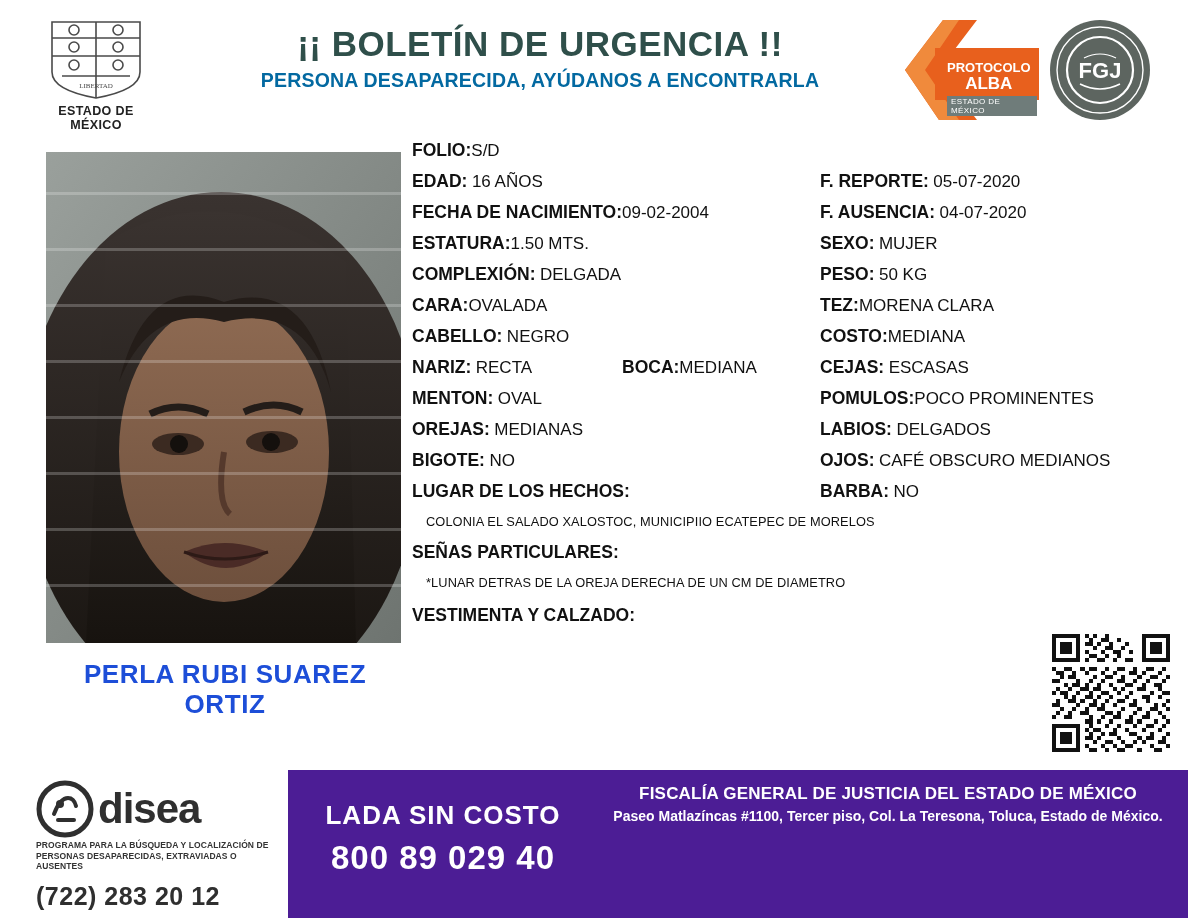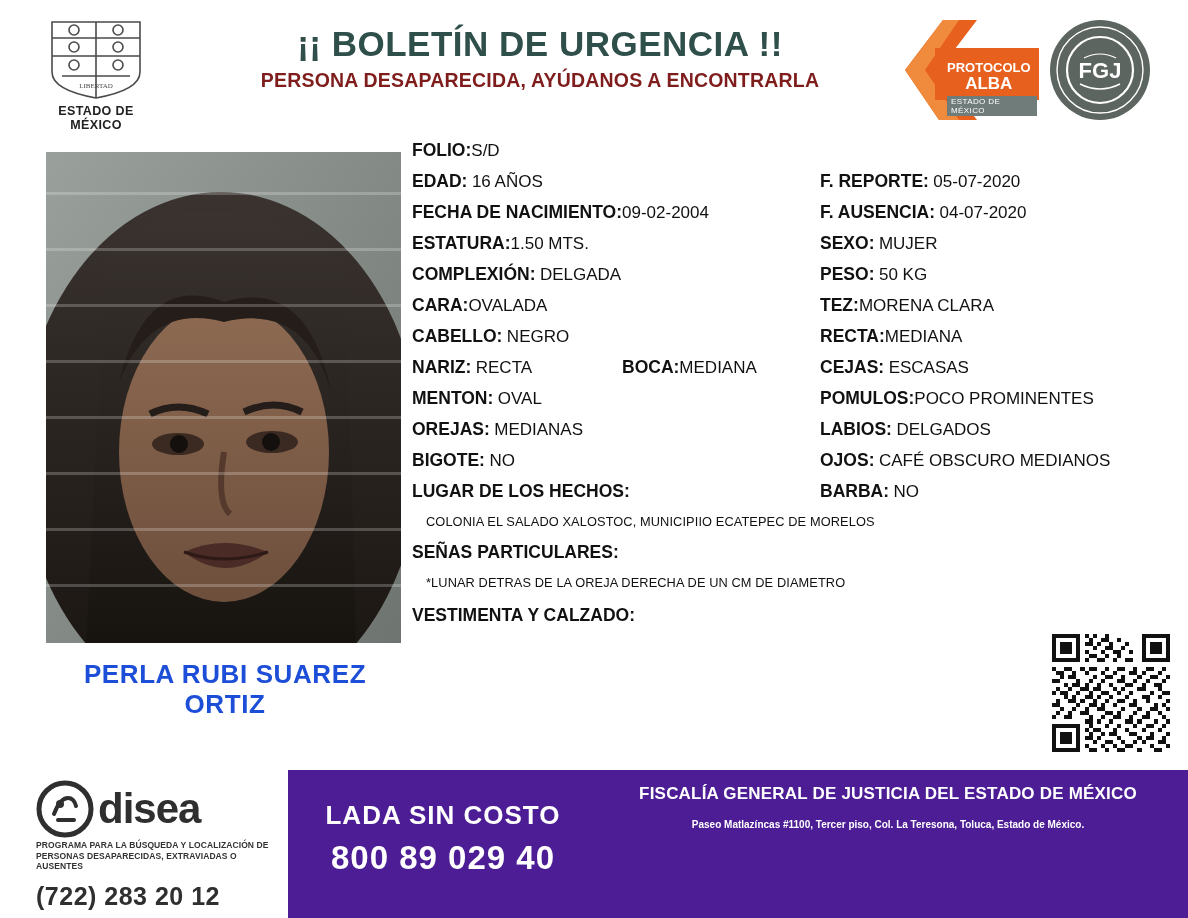--- a/index.html
+++ b/index.html
@@ -14,21 +14,21 @@
   .page{position:relative;width:1188px;height:918px;}
 
   
   .header{position:absolute;left:0;top:0;width:1188px;height:130px;}
   .emblem{position:absolute;left:36px;top:18px;width:120px;text-align:center;}
   .emblem svg{display:block;margin:0 auto;}
   .emblem-caption{font-size:12.5px;font-weight:bold;letter-spacing:.4px;color:#222;margin-top:2px;}
 
   .header-titles{position:absolute;left:180px;top:26px;width:720px;text-align:center;}
   .title-main{font-size:35px;font-weight:bold;color:#2f4f4a;letter-spacing:.5px;line-height:1.05;}
-  .title-sub{font-size:19.5px;font-weight:bold;color:#7f1d1d;letter-spacing:.2px;margin-top:6px;}
+  .title-sub{font-size:19.5px;font-weight:bold;color:#0369a1;letter-spacing:.2px;margin-top:6px;}
 
   .alba{position:absolute;left:897px;top:16px;width:140px;height:100px;}
   .alba .ribbon{position:absolute;left:2px;top:2px;}
   .alba .alba-text{position:absolute;left:50px;top:45px;color:#fff;font-size:13px;font-weight:bold;line-height:1.05;text-align:center;}
   .alba .alba-text .big{font-size:17px;display:block;}
   .alba .alba-sub{position:absolute;left:50px;top:80px;font-size:8px;color:#fff;background:#6f7c7a;padding:1px 4px;letter-spacing:.4px;}
 
   .fgj{position:absolute;left:1046px;top:18px;width:108px;height:104px;}
 
   
@@ -58,21 +58,21 @@
   .odisea-sub{font-size:8.5px;color:#333;line-height:1.25;letter-spacing:.1px;margin-top:2px;font-weight:bold;}
   .odisea-phone{font-size:25px;font-weight:bold;color:#2f2f2f;margin-top:10px;letter-spacing:.5px;}
 
   .grayband{position:absolute;left:288px;top:0;width:900px;height:148px;background:#4c1d95;}
   .lada{position:absolute;left:0;top:30px;width:310px;text-align:center;color:#fff;}
   .lada-t{font-size:26px;font-weight:bold;letter-spacing:1px;}
   .lada-n{font-size:33px;font-weight:bold;letter-spacing:1px;margin-top:8px;}
   .fisc{position:absolute;left:310px;top:14px;width:580px;text-align:center;color:#fff;}
   .fisc-t{font-size:17px;font-weight:bold;letter-spacing:.2px;}
   .fisc-d{font-size:13.4px;margin-top:12px;line-height:1.45;}
-  .fisc-a{font-size:10px;font-weight:bold;margin-top:14px;line-height:1.45;}
+  .fisc-a{font-size:14px;font-weight:bold;margin-top:2px;line-height:1.45;}
 </style>
 </head>
 <body>
 
 <div class="page">
 
   <div class="header">
 
     <div class="emblem">
       <svg width="108" height="84" viewBox="0 0 108 84">
@@ -192,21 +192,21 @@
       <span class="colR"><span class="lbl">PESO:</span> <span class="val">50 KG</span></span>
     </div>
 
     <div class="row">
       <span class="colL"><span class="lbl">CARA:</span><span class="val">OVALADA</span></span>
       <span class="colR"><span class="lbl">TEZ:</span><span class="val">MORENA CLARA</span></span>
     </div>
 
     <div class="row">
       <span class="colL"><span class="lbl">CABELLO:</span> <span class="val">NEGRO</span></span>
-      <span class="colR"><span class="lbl">RECTA:</span><span class="val">MEDIANA</span></span>
+      <span class="colR"><span class="lbl">COSTO:</span><span class="val">MEDIANA</span></span>
     </div>
 
     <div class="row">
       <span class="colL"><span class="lbl">NARIZ:</span> <span class="val">RECTA</span></span>
       <span class="colM" style="left:210px"><span class="lbl">BOCA:</span><span class="val">MEDIANA</span></span>
       <span class="colR"><span class="lbl">CEJAS:</span>  <span class="val">ESCASAS</span></span>
     </div>
 
     <div class="row">
       <span class="colL"><span class="lbl">MENTON:</span> <span class="val">OVAL</span></span>

